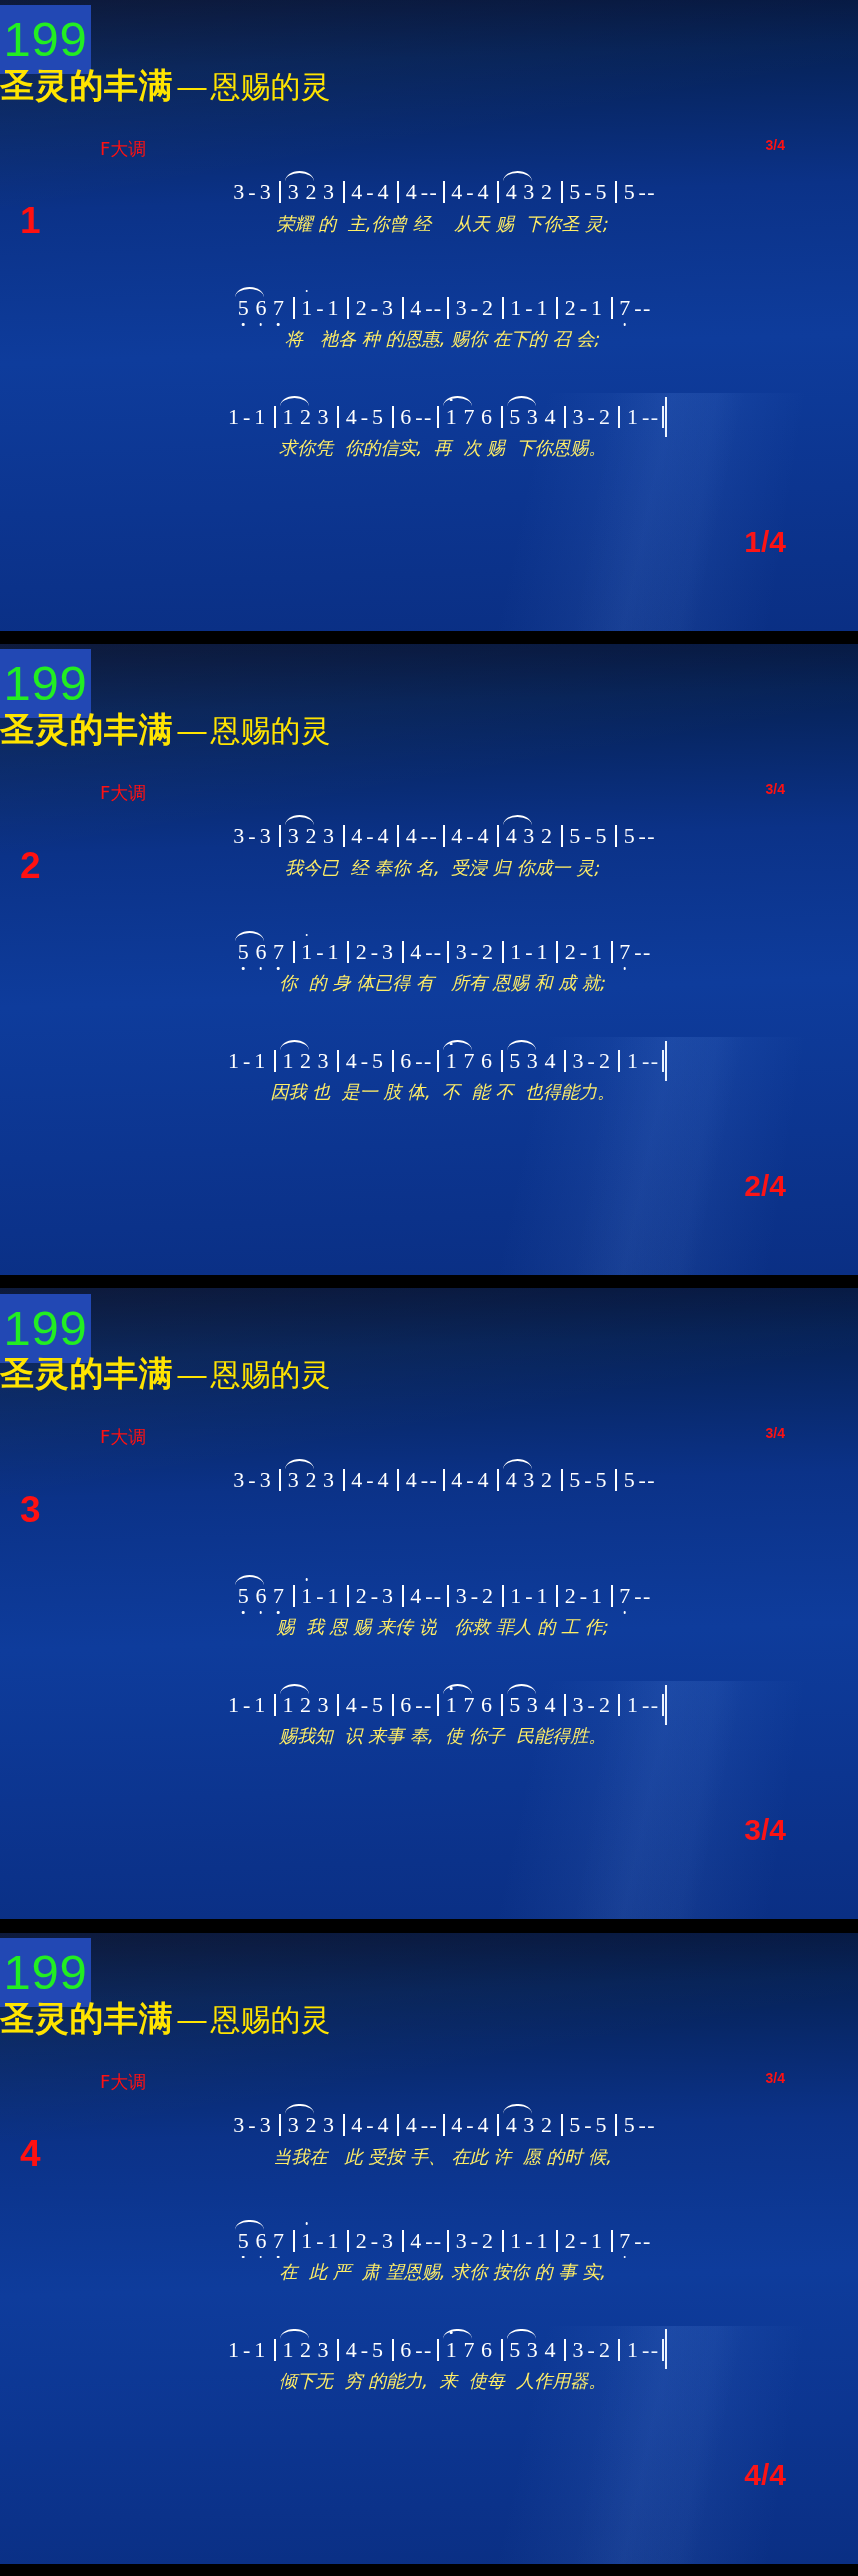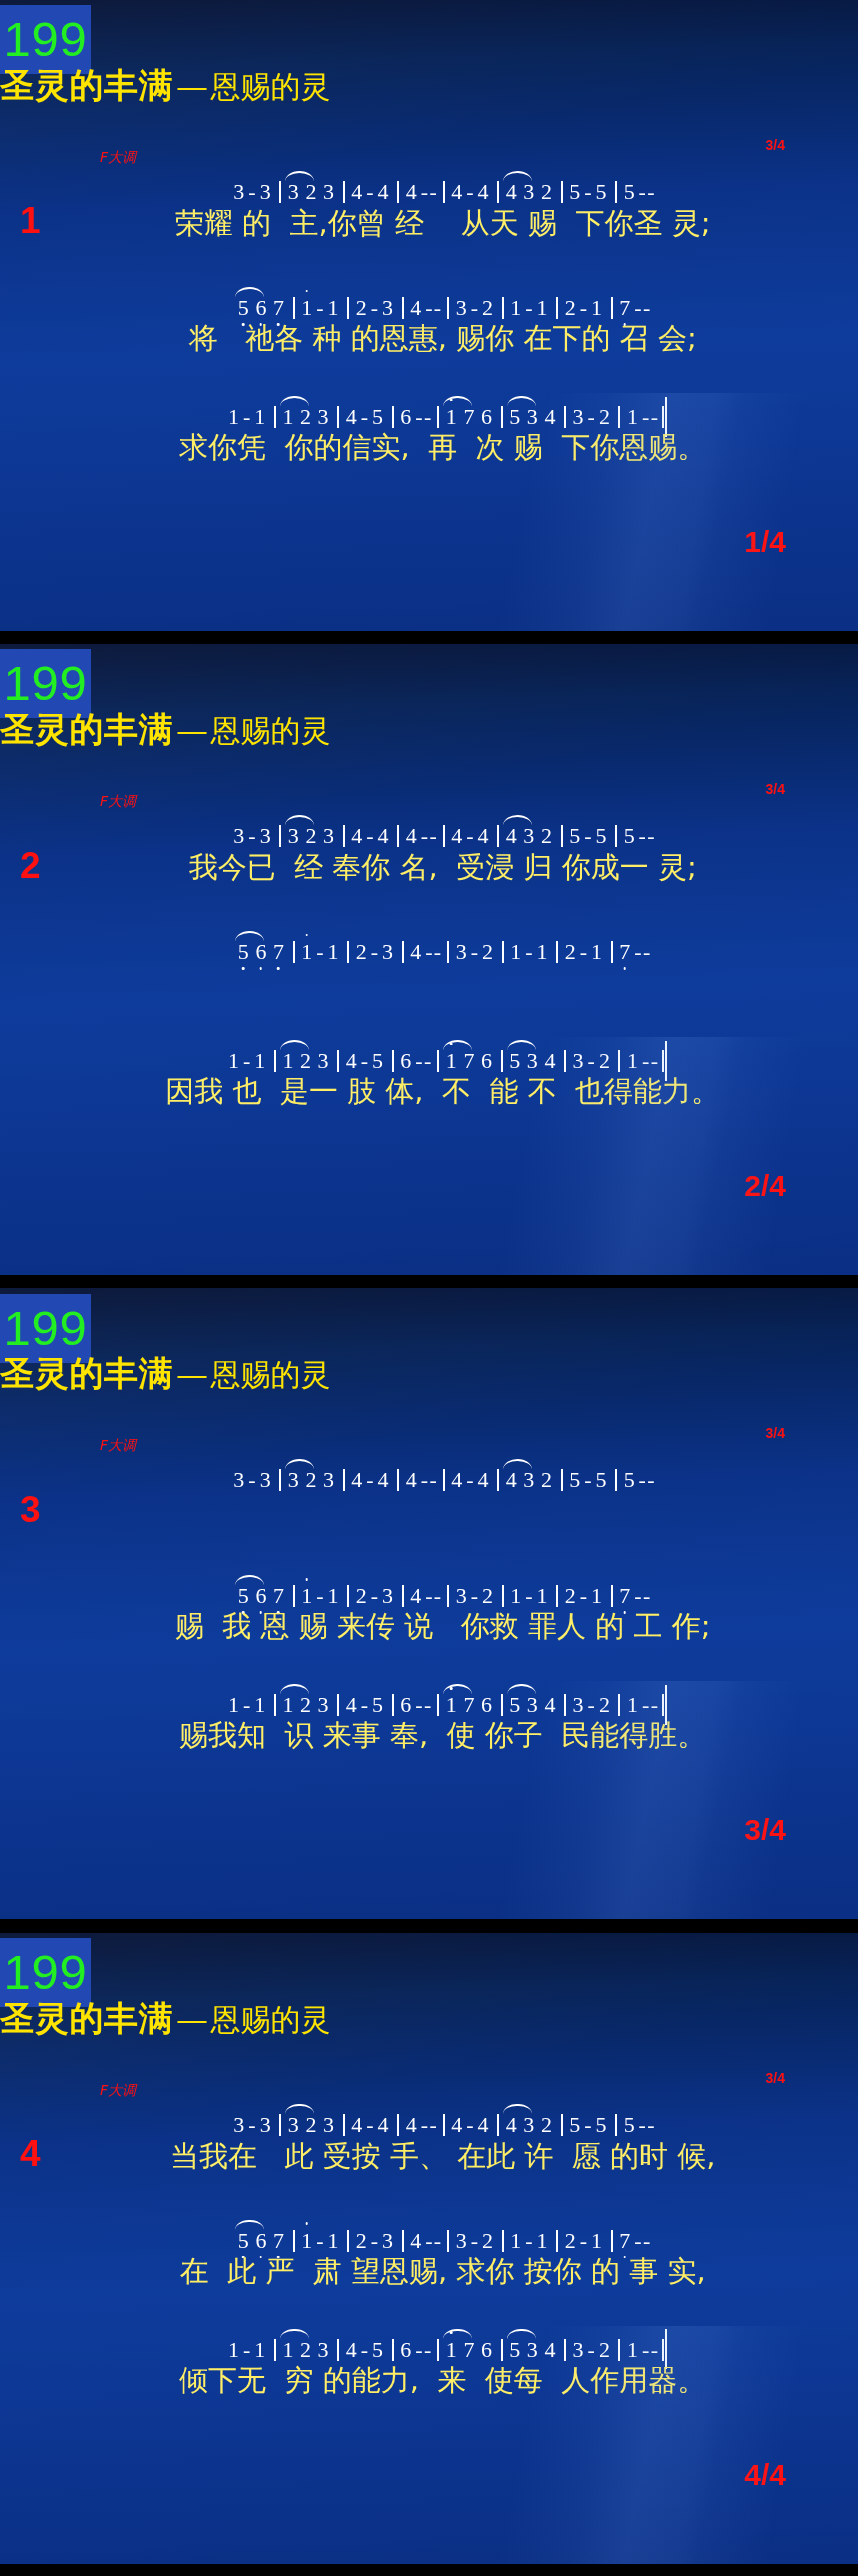--- a/index.html
+++ b/index.html
@@ -79,26 +79,25 @@
   }
 
   
   .sig-row {
     position: absolute;
     left: 0; right: 0; top: 137px;
     height: 20px;
   }
   .key-sig {
     position: absolute;
-    left: 100px; top: 12px;
+    left: 100px; top: 0;
     color: #ff1111;
-    font-size: 14px;
+    font-size: 18px;
     font-family: "DejaVu Sans", "Liberation Sans", sans-serif;
     white-space: nowrap;
-    font-style: italic;
   }
   .meter-sig {
     position: absolute;
     right: 74px; top: 0;
     color: #ff1111;
     font-size: 14px;
     font-weight: bold;
     font-family: "Liberation Sans", sans-serif;
   }
 
@@ -183,25 +182,26 @@
     left: 20px;
     top: -2.6px;
     color: #ff1111;
     font-size: 37px;
     font-weight: bold;
     font-family: "Liberation Sans", sans-serif;
     line-height: 1;
   }
   .lyrics {
     color: #ffee66;
-    font-size: 29px;
+    font-size: 18px;
     font-family: "DejaVu Sans", "Liberation Sans", sans-serif;
     white-space: pre;
     letter-spacing: 0px;
     padding-left: 26.4px;
+    font-style: italic;
   }
 
   
   .page-ind {
     position: absolute;
     right: 73px;
     bottom: 74px;
     color: #ff1111;
     font-size: 30px;
     font-weight: bold;
@@ -469,20 +469,23 @@
             <span class="note dash">-</span>
             <span class="note">1</span>
           </div>
           <div class="measure">
             <span class="note">7<i class="dot-lo"></i></span>
             <span class="note dash">-</span>
             <span class="note dash">-</span>
           </div>
         </div>
       </div>
+      <div class="lyrics-row l2">
+        <span class="lyrics">你  的 身 体已得 有   所有 恩赐 和 成 就;</span>
+      </div>
       <div class="staff s3">
         <div class="notes">
           <div class="measure">
             <span class="note">1</span>
             <span class="note dash">-</span>
             <span class="note">1</span>
           </div>
           <div class="measure">
             <div class="slur" style="left: 4px;"></div>
             <span class="note">1</span>

